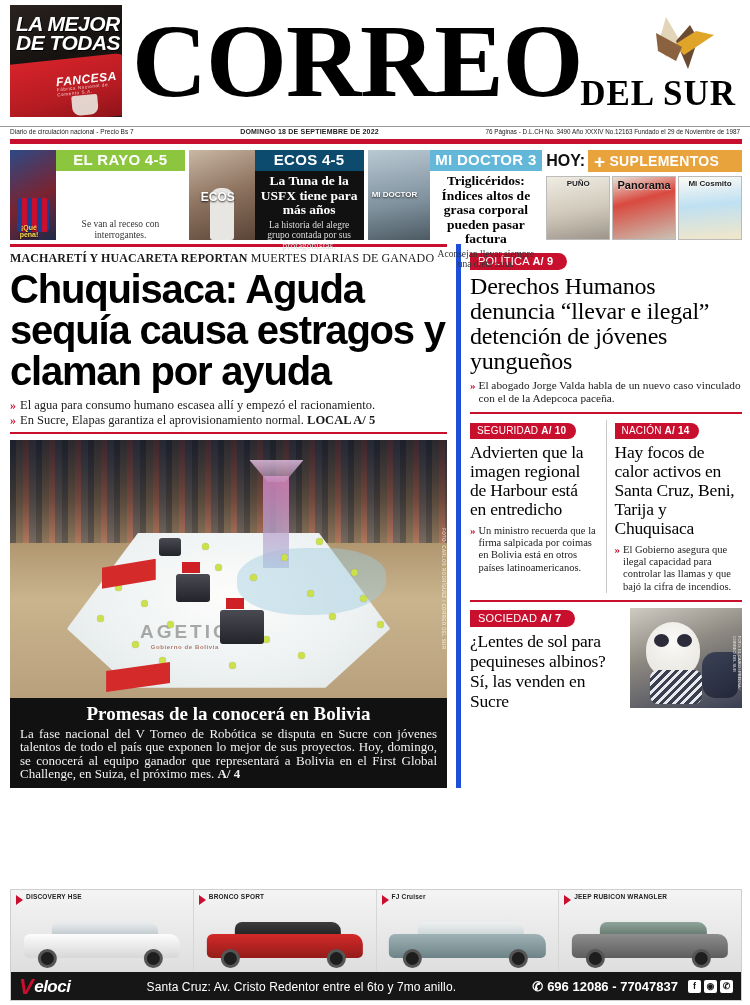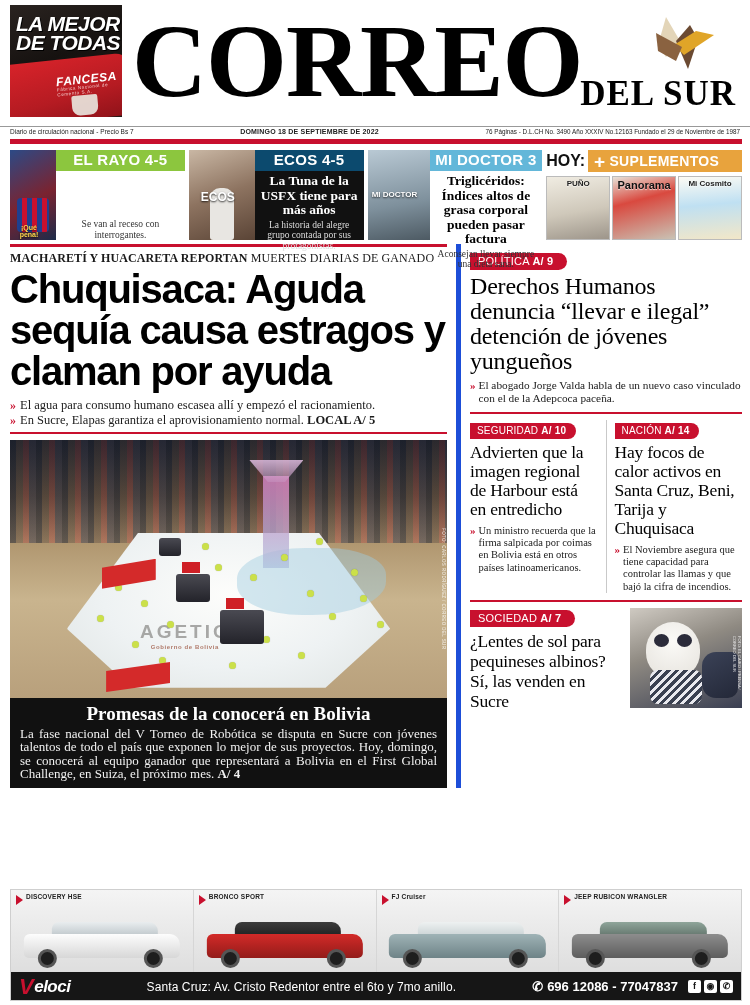--- a/index.html
+++ b/index.html
@@ -549,21 +549,21 @@
           </div>
         </div>
         <div class="cell">
           <div class="sec-badge">
             <span>NACIÓN</span>
             <b>A/ 14</b>
           </div>
           <div class="r-head">Hay focos de calor activos en Santa Cruz, Beni, Tarija y Chuquisaca</div>
           <div class="r-bullet">
             <span class="chev">»</span>
-            <span>El Noviembre asegura que tiene capacidad para controlar las llamas y que bajó la cifra de incendios.</span>
+            <span>El Gobierno asegura que ilegal capacidad para controlar las llamas y que bajó la cifra de incendios.</span>
           </div>
         </div>
       </div>
 
       <div class="rule-red-2"></div>
 
       <div class="soc-wrap">
         <div class="soc-left">
           <div class="sec-badge">
             <span>SOCIEDAD</span>

